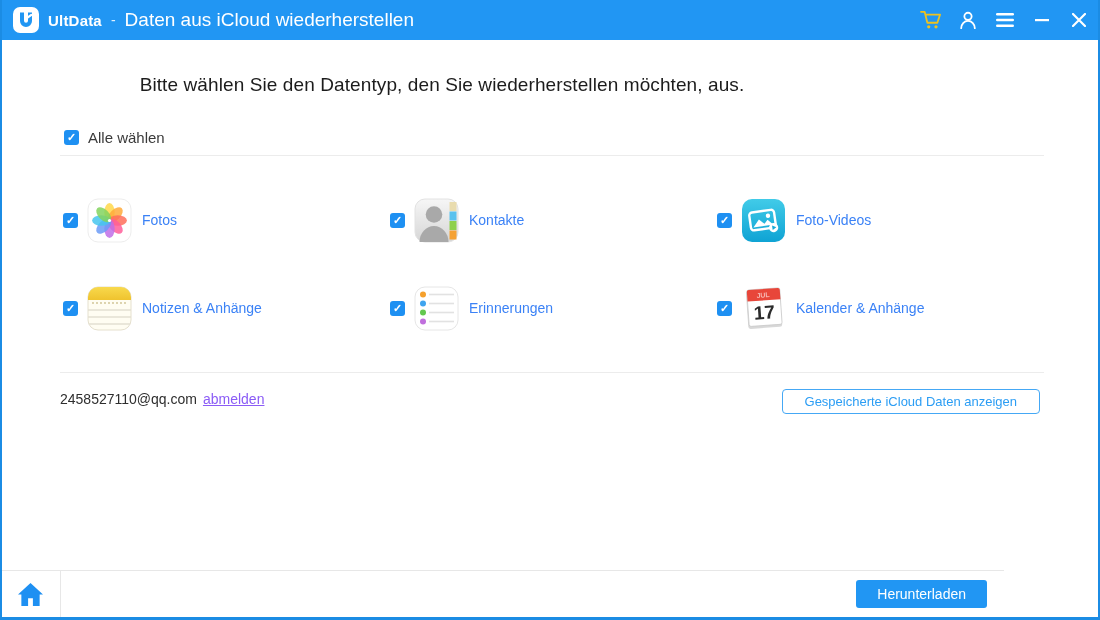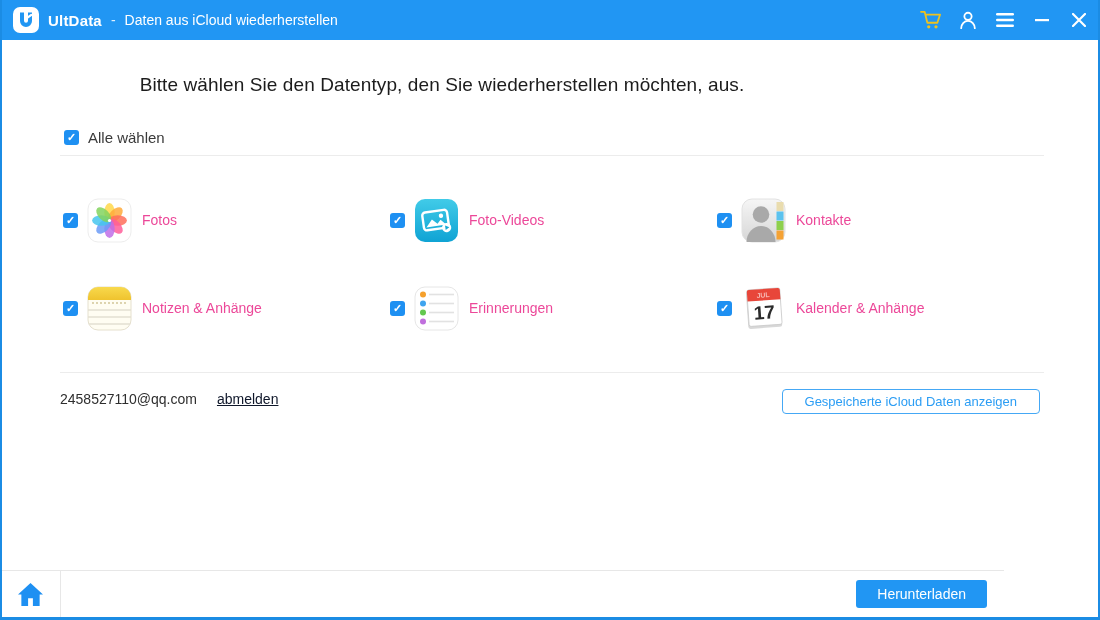--- a/index.html
+++ b/index.html
@@ -5,21 +5,21 @@
   * { margin:0; padding:0; box-sizing:border-box; }
   html,body { width:1100px; height:620px; font-family:"Liberation Sans", sans-serif; background:#fff; overflow:hidden; }
   .window { position:relative; width:1100px; height:620px; background:#fff;border-radius:25px; }
   .frame { position:absolute; inset:0; border:2px solid #1b8ce4; border-top:none; border-bottom-width:3px; pointer-events:none; z-index:60; }
 
   
   .titlebar { position:absolute; top:0; left:0; width:1100px; height:40px; background:#2196f3; display:flex; align-items:center; z-index:40; }
   .logo { margin-left:13px; width:26px; height:26px; flex:0 0 auto; }
   .app-title { margin-left:9px; color:#fff; font-weight:bold; font-size:15px; letter-spacing:.2px; }
   .title-sep { margin:0 9px; color:rgba(255,255,255,.85); font-size:14px; }
-  .doc-title { color:#fff; font-size:14px; font-weight:400; }
+  .doc-title { color:#fff; font-size:19px; font-weight:400; }
   .titlebar-right { margin-left:auto; display:flex; align-items:center; gap:13px; padding-right:9px; }
   .tb-btn { width:24px; height:28px; display:flex; align-items:center; justify-content:center; cursor:pointer; }
 
   
   .heading { position:absolute; top:74px; left:0; width:884px; text-align:center; font-size:19px; color:#1c1c1c; font-weight:400; letter-spacing:.1px; }
 
   
   .select-all { position:absolute; left:64px; top:129px; display:flex; align-items:center; gap:9px; cursor:pointer; }
   .select-all-label { font-size:15px; color:#3a3a3a; }
 
@@ -28,25 +28,25 @@
 
   .divider { position:absolute; left:60px; right:56px; height:1px; background:#ececec; }
   .divider-1 { top:155px; }
   .divider-2 { top:372px; }
 
   
   .tiles { position:absolute; left:63px; top:176px; width:985px; display:grid; grid-template-columns:327px 327px 327px; grid-auto-rows:88px; }
   .tile { display:flex; align-items:center; cursor:default; }
   .tile .checkbox { margin-right:9px; }
   .tile-icon { width:45px; height:45px; margin-right:10px; flex:0 0 auto; }
-  .tile-label { font-size:14px; color:#ec4899;text-align:center; }
+  .tile-label { font-size:14px; color:#3b82f6;text-align:center; }
 
   
   .account { position:absolute; left:60px; top:391px; font-size:14px; color:#2e2e2e; }
-  .logout-link { color:#0f172a; text-decoration:underline; margin-left:20px; cursor:pointer; }
+  .logout-link { color:#8b5cf6; text-decoration:underline; margin-left:6px; cursor:pointer; }
   .saved-btn { position:absolute; right:60px; top:389px; background:#fff; border:1px solid #45a8f5; color:#2b9df4; font-size:13px; padding:4px 22px; border-radius:4px; cursor:pointer; font-family:"Liberation Sans", sans-serif; }
 
   
   .footer { position:absolute; left:0; bottom:3px; width:1004px; height:47px; border-top:1px solid #e7e7e7; background:#fff; z-index:45; }
   .home-btn { position:absolute; left:0; top:0; width:61px; height:46px; display:flex; align-items:center; justify-content:center; border-right:1px solid #e7e7e7; cursor:pointer; }
   .download-btn { position:absolute; right:17px; top:9px; background:#2196f3; color:#fff; border:none; font-size:14px; padding:6px 21px; border-radius:3px; cursor:pointer; font-family:"Liberation Sans", sans-serif; }
 </style>
 </head>
 <body>
 
@@ -118,41 +118,20 @@
           <ellipse rx="5.2" ry="9.2" cy="-8.2" fill="#ff6e5a" opacity="0.85" transform="rotate(90)"></ellipse>
           <ellipse rx="5.2" ry="9.2" cy="-8.2" fill="#ff5e9a" opacity="0.85" transform="rotate(135)"></ellipse>
           <ellipse rx="5.2" ry="9.2" cy="-8.2" fill="#c06ee8" opacity="0.85" transform="rotate(180)"></ellipse>
           <ellipse rx="5.2" ry="9.2" cy="-8.2" fill="#6b9bf7" opacity="0.85" transform="rotate(225)"></ellipse>
           <ellipse rx="5.2" ry="9.2" cy="-8.2" fill="#45c5ef" opacity="0.85" transform="rotate(270)"></ellipse>
           <ellipse rx="5.2" ry="9.2" cy="-8.2" fill="#83d45e" opacity="0.85" transform="rotate(315)"></ellipse>
           <circle r="1.6" fill="#ffffff"></circle>
         </g>
       </svg>
       <span class="tile-label">Fotos</span>
-    </div>
-
-    <div class="tile">
-      <div class="checkbox"></div>
-      <svg class="tile-icon" viewBox="0 0 45 45">
-        <defs>
-          <linearGradient id="pvgrad" x1="0" y1="0" x2="0" y2="1">
-            <stop offset="0" stop-color="#41cbe8"></stop>
-              <stop offset="1" stop-color="#0fa3d4"></stop>
-          </linearGradient>
-        </defs>
-        <rect x="1" y="1" width="43" height="43" rx="10" fill="url(#pvgrad)"></rect>
-        <g transform="rotate(-8 22 22)">
-          <rect x="9" y="13" width="25" height="18" rx="3" fill="none" stroke="#ffffff" stroke-width="2.4"></rect>
-          <circle cx="27.5" cy="18.5" r="2.2" fill="#ffffff"></circle>
-          <path d="M11.5 28 l6.5-7 5 5 3.5-3.5 5 5.5 z" fill="#ffffff"></path>
-          <circle cx="31.5" cy="31" r="4.6" fill="#ffffff"></circle>
-          <path d="M30.2 28.8 l4 2.2 -4 2.2 z" fill="#14a9d6"></path>
-        </g>
-      </svg>
-      <span class="tile-label">Foto-Videos</span>
     </div>
 
     <div class="tile">
       <div class="checkbox"></div>
       <svg class="tile-icon" viewBox="0 0 45 45">
         <defs>
           <linearGradient id="cgrad" x1="0" y1="0" x2="0" y2="1">
             <stop offset="0" stop-color="#f6f6f6"></stop>
               <stop offset="1" stop-color="#d6d6d6"></stop>
           </linearGradient>
@@ -161,20 +140,41 @@
         <circle cx="20" cy="16.5" r="8.3" fill="#a9a9a9"></circle>
         <path d="M5.5 44 a14.5 16 0 0 1 29 0 z" fill="#a9a9a9"></path>
         <g>
           <rect x="35.5" y="4" width="7" height="9" fill="#e9dcae"></rect>
           <rect x="35.5" y="13.5" width="7" height="9" fill="#5bc2ee"></rect>
           <rect x="35.5" y="23" width="7" height="9" fill="#8ed04d"></rect>
           <rect x="35.5" y="32.5" width="7" height="9" fill="#f5a234"></rect>
         </g>
       </svg>
       <span class="tile-label">Kontakte</span>
+    </div>
+
+    <div class="tile">
+      <div class="checkbox"></div>
+      <svg class="tile-icon" viewBox="0 0 45 45">
+        <defs>
+          <linearGradient id="pvgrad" x1="0" y1="0" x2="0" y2="1">
+            <stop offset="0" stop-color="#41cbe8"></stop>
+              <stop offset="1" stop-color="#0fa3d4"></stop>
+          </linearGradient>
+        </defs>
+        <rect x="1" y="1" width="43" height="43" rx="10" fill="url(#pvgrad)"></rect>
+        <g transform="rotate(-8 22 22)">
+          <rect x="9" y="13" width="25" height="18" rx="3" fill="none" stroke="#ffffff" stroke-width="2.4"></rect>
+          <circle cx="27.5" cy="18.5" r="2.2" fill="#ffffff"></circle>
+          <path d="M11.5 28 l6.5-7 5 5 3.5-3.5 5 5.5 z" fill="#ffffff"></path>
+          <circle cx="31.5" cy="31" r="4.6" fill="#ffffff"></circle>
+          <path d="M30.2 28.8 l4 2.2 -4 2.2 z" fill="#14a9d6"></path>
+        </g>
+      </svg>
+      <span class="tile-label">Foto-Videos</span>
     </div>
 
     <div class="tile">
       <div class="checkbox"></div>
       <svg class="tile-icon" viewBox="0 0 45 45">
         <defs>
           <linearGradient id="ngrad" x1="0" y1="0" x2="0" y2="1">
             <stop offset="0" stop-color="#f8d94d"></stop>
               <stop offset="1" stop-color="#efc32e"></stop>
           </linearGradient>

